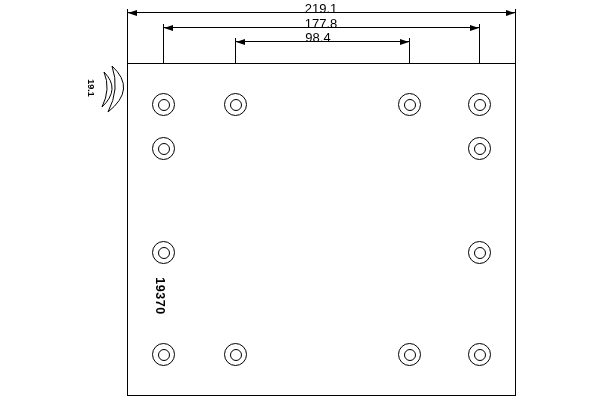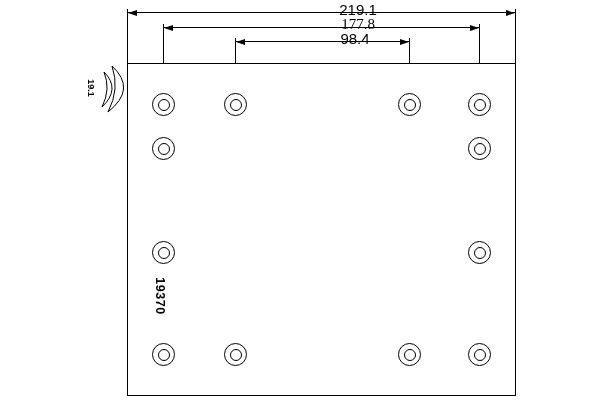--- a/index.html
+++ b/index.html
@@ -46,40 +46,39 @@
   .ext-line { width: 1px; }
   .arrow {
     position: absolute;
     width: 0; height: 0;
   }
   .arrow-left  { border-right: 9px solid #000; border-top: 3px solid transparent; border-bottom: 3px solid transparent; }
   .arrow-right { border-left: 9px solid #000;  border-top: 3px solid transparent; border-bottom: 3px solid transparent; }
   .dim-label {
     position: absolute;
     transform: translateX(-50%);
-    font-size: 15px;
+    font-size: 13px;
     color: #000;
     white-space: nowrap;
     line-height: 1;
-    margin-left: 37px;
   }
   
   .dim1-line  { left: 127px; top: 12px; width: 389px; }
   .dim1-extl  { left: 127px; top: 9px;  height: 54px; }
   .dim1-extr  { left: 515px; top: 9px;  height: 54px; }
   .dim1-al    { left: 128px; top: 10px; }
   .dim1-ar    { left: 506px; top: 10px; }
   .dim1-label { left: 321px; top: 2px; }
   
   .dim2-line  { left: 163px; top: 27px; width: 317px; }
   .dim2-extl  { left: 163px; top: 24px; height: 69px; }
   .dim2-extr  { left: 479px; top: 24px; height: 69px; }
   .dim2-al    { left: 164px; top: 25px; }
   .dim2-ar    { left: 470px; top: 25px; }
-  .dim2-label { left: 321px; top: 17px; font-family: Liberation Serif, serif; }
+  .dim2-label { left: 321px; top: 17px; }
   
   .dim3-line  { left: 235px; top: 41px; width: 175px; }
   .dim3-extl  { left: 235px; top: 38px; height: 55px; }
   .dim3-extr  { left: 409px; top: 38px; height: 55px; }
   .dim3-al    { left: 236px; top: 39px; }
   .dim3-ar    { left: 400px; top: 39px; }
   .dim3-label { left: 318px; top: 31px; }
   
   .part-number {
     position: absolute;

